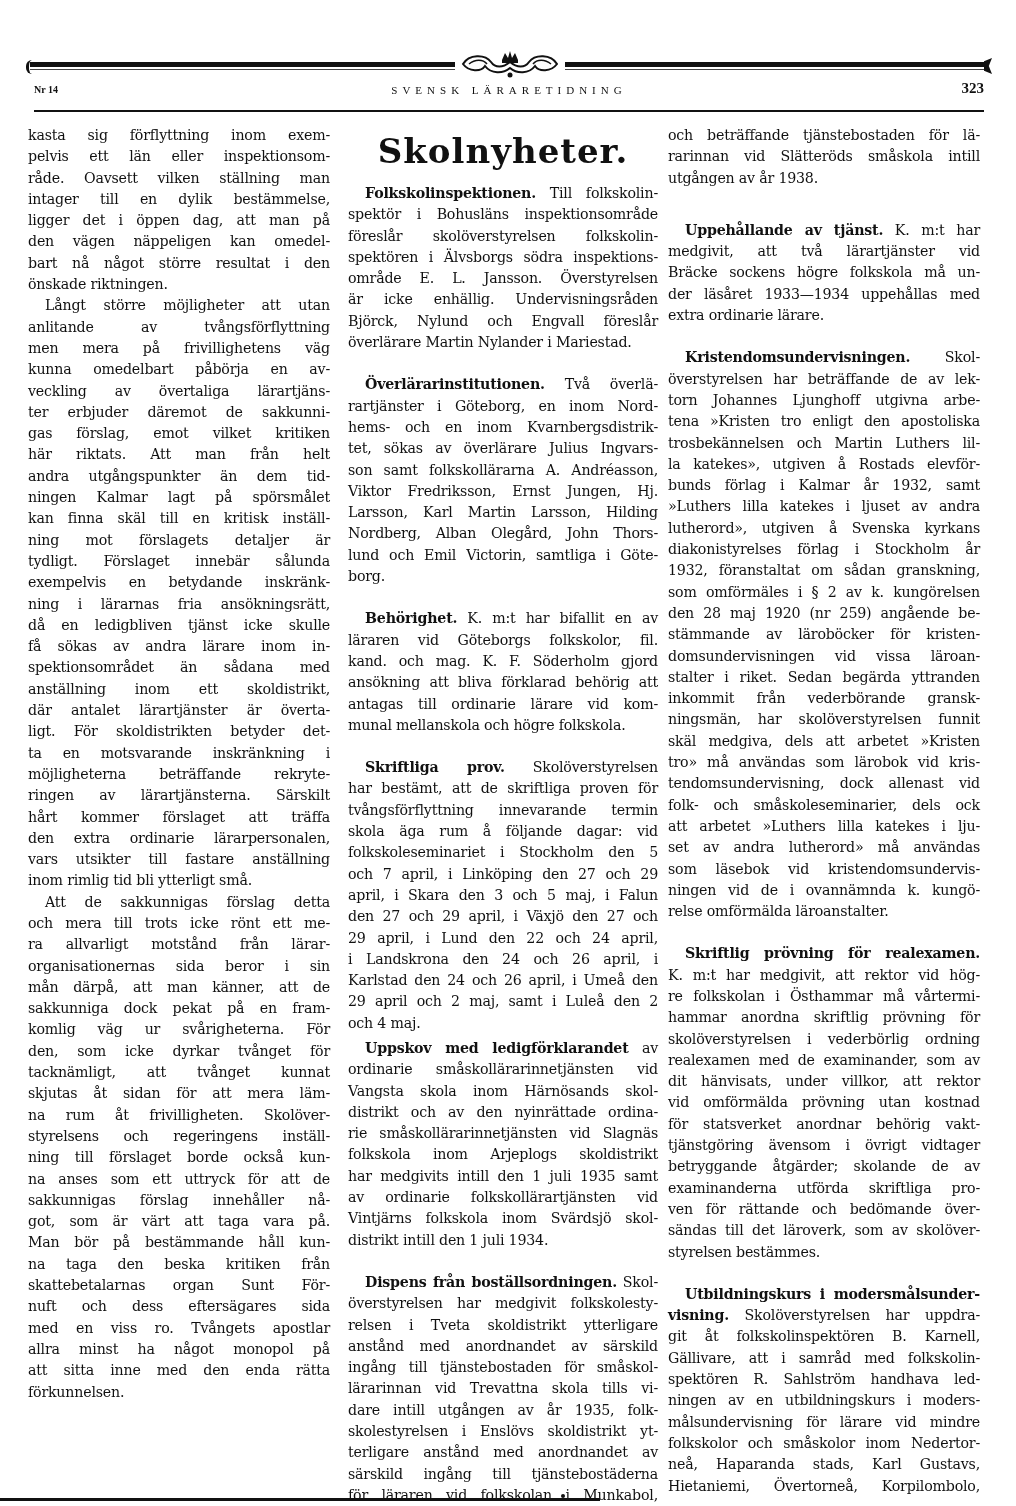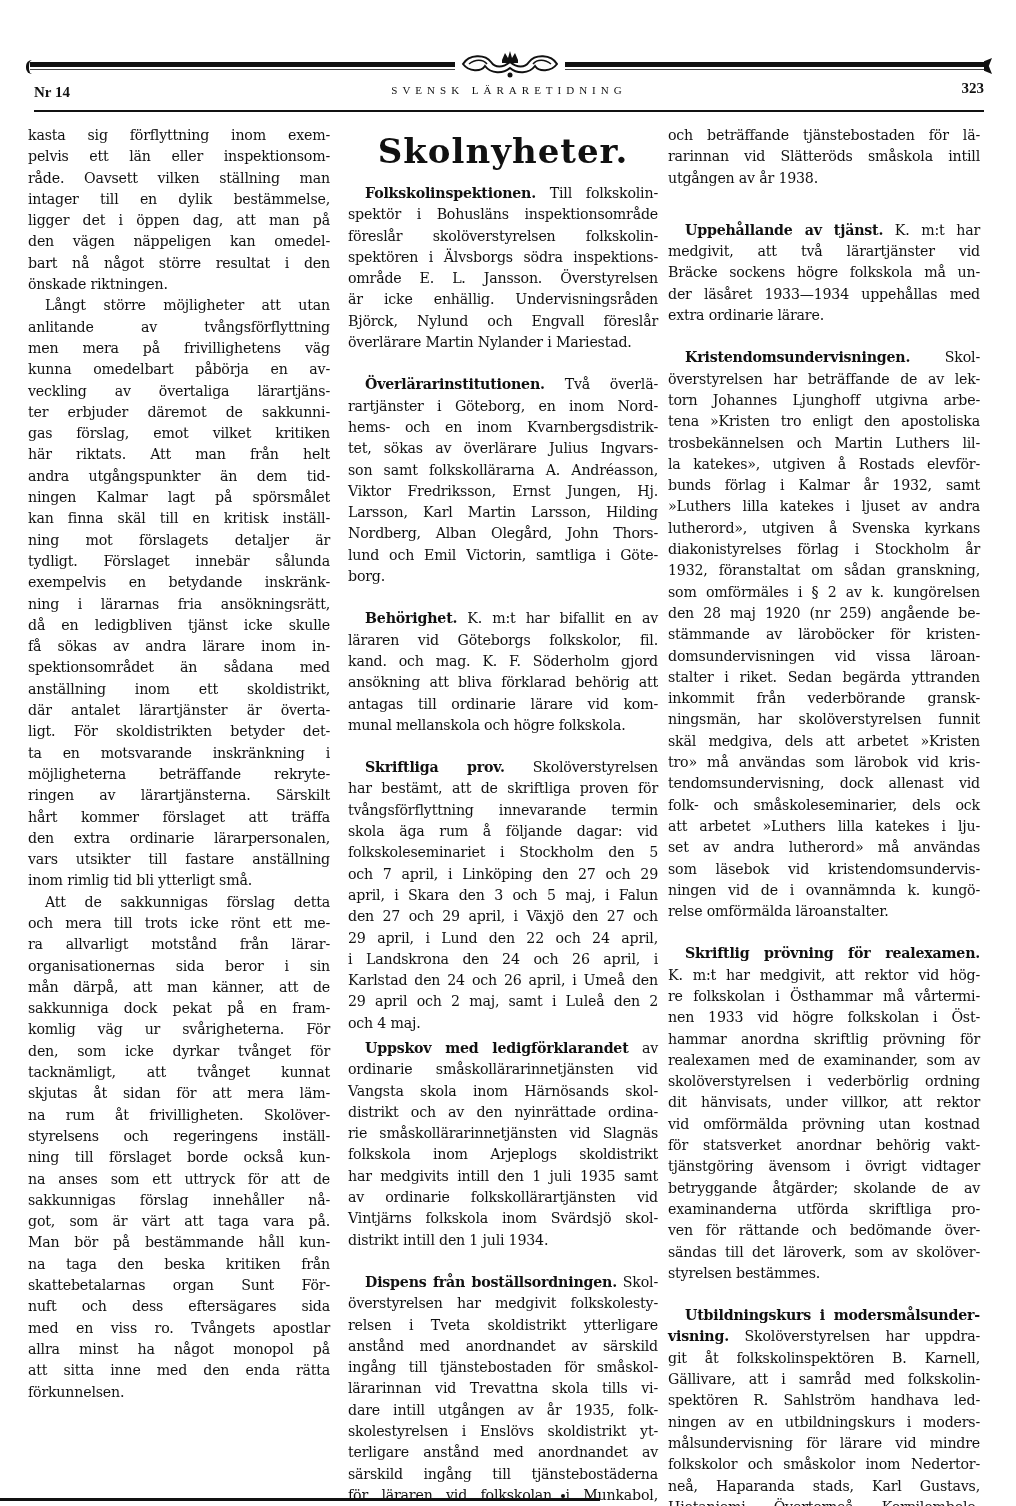--- a/index.html
+++ b/index.html
@@ -5,21 +5,21 @@
   html, body { margin: 0; padding: 0; background: #ffffff; }
   body { width: 1016px; height: 1506px; position: relative; overflow: hidden;
          font-family: "DejaVu Serif", "Liberation Serif", serif; color: #111; }
   .rule-top { position: absolute; left: 30px; top: 62px; width: 958px; height: 5px; background: #111; }
   .rule-top-thin { position: absolute; left: 30px; top: 69px; width: 958px; height: 1px; background: #444; }
   .hook-left { position: absolute; left: 26px; top: 60px; width: 8px; height: 14px; border-left: 3px solid #111; border-radius: 6px 0 0 6px; }
   .hook-right { position: absolute; left: 984px; top: 58px; width: 8px; height: 16px; background: #111; clip-path: polygon(0 20%, 100% 0, 60% 50%, 100% 100%, 0 80%); }
   .ornament { position: absolute; left: 455px; top: 50px; width: 110px; height: 30px; background: #fff; }
   .ornament svg { display: block; }
   .header-row { position: absolute; left: 34px; top: 84px; width: 950px; height: 22px; }
-  .issue { position: absolute; left: 0; top: 0; font-family: "Liberation Serif", serif; font-weight: bold; font-size: 15px; }
+  .issue { position: absolute; left: 0; top: 0; font-family: "Liberation Serif", serif; font-weight: bold; font-size: 10px; }
   .masthead { position: absolute; left: 0; width: 100%; top: 0; text-align: center; font-family: "Liberation Serif", serif;
               font-size: 11px; letter-spacing: 5px; }
   .pageno { position: absolute; right: 0; top: -4px; font-family: "Liberation Serif", serif; font-weight: bold; font-size: 15px; }
   .rule-bottom { position: absolute; left: 34px; top: 110px; width: 950px; height: 2px; background: #111; }
   .col { position: absolute; top: 125px; font-family: "DejaVu Serif", serif; font-size: 14.2px; line-height: 21.3px;
          text-align: justify; letter-spacing: -0.2px; }
   .col1 { left: 28px; width: 302px; }
   .col2 { left: 348px; width: 310px; }
   .col3 { left: 668px; width: 312px; }
   .col .line { display: block; text-align: justify; text-align-last: justify; white-space: nowrap; }
@@ -231,24 +231,23 @@
       <span class="line">att arbetet »Luthers lilla katekes i lju-</span>
       <span class="line">set av andra lutherord» må användas</span>
       <span class="line">som läsebok vid kristendomsundervis-</span>
       <span class="line">ningen vid de i ovannämnda k. kungö-</span>
       <span class="line last">relse omförmälda läroanstalter.</span>
     </div>
     <div style="margin-top: 21px;">
       <span class="line ind"><span class="b">Skriftlig prövning för realexamen.</span></span>
       <span class="line">K. m:t har medgivit, att rektor vid hög-</span>
       <span class="line">re folkskolan i Östhammar må vårtermi-</span>
-      <span class="line">nen 1933 vid högre folkskolan i Öst-</span>
       <span class="line">hammar anordna skriftlig prövning för</span>
+      <span class="line">skolöverstyrelsen i vederbörlig ordning</span>
       <span class="line">realexamen med de examinander, som av</span>
-      <span class="line">skolöverstyrelsen i vederbörlig ordning</span>
       <span class="line">dit hänvisats, under villkor, att rektor</span>
       <span class="line">vid omförmälda prövning utan kostnad</span>
       <span class="line">för statsverket anordnar behörig vakt-</span>
       <span class="line">tjänstgöring ävensom i övrigt vidtager</span>
       <span class="line">betryggande åtgärder; skolande de av</span>
       <span class="line">examinanderna utförda skriftliga pro-</span>
       <span class="line">ven för rättande och bedömande över-</span>
       <span class="line">sändas till det läroverk, som av skolöver-</span>
       <span class="line last">styrelsen bestämmes.</span>
     </div>

